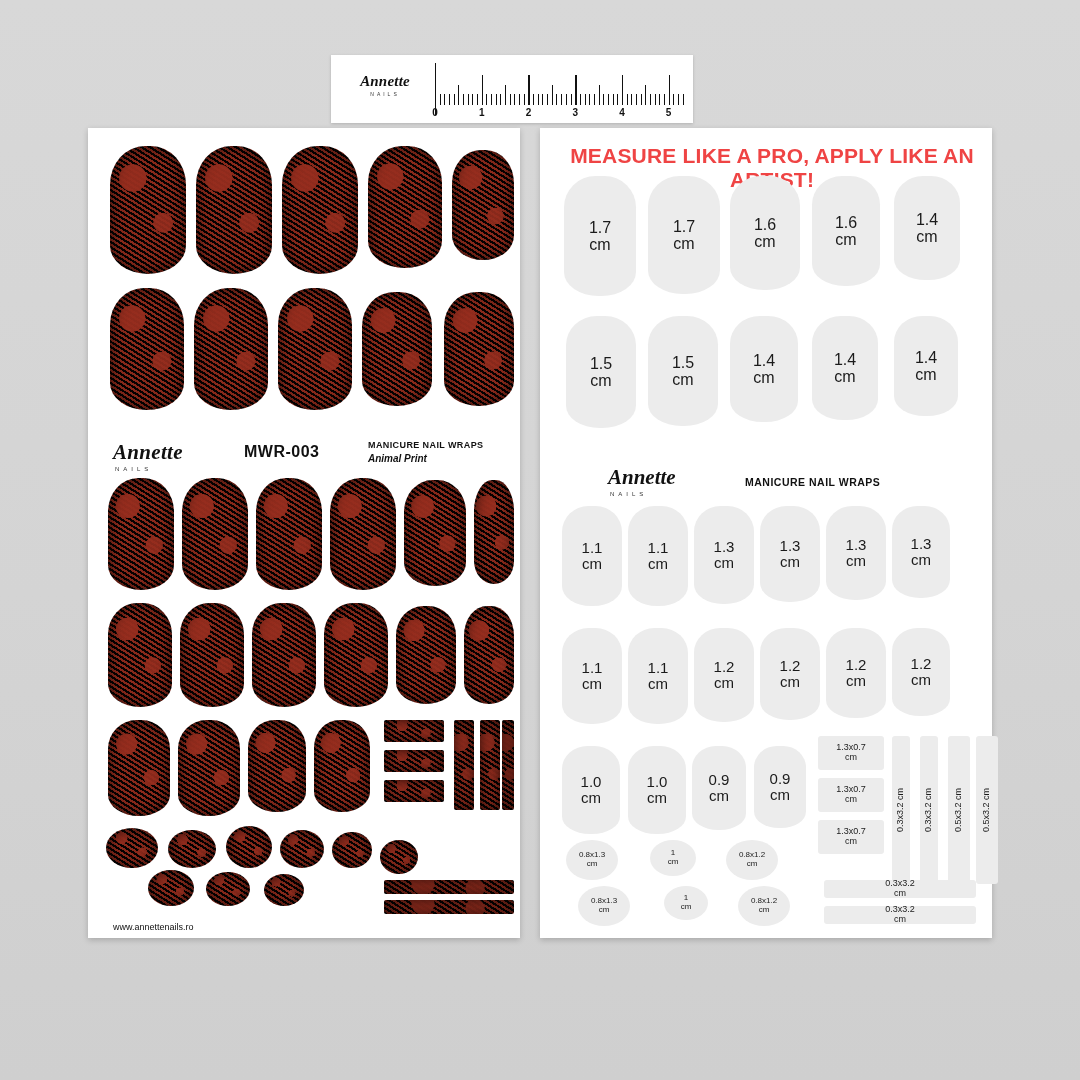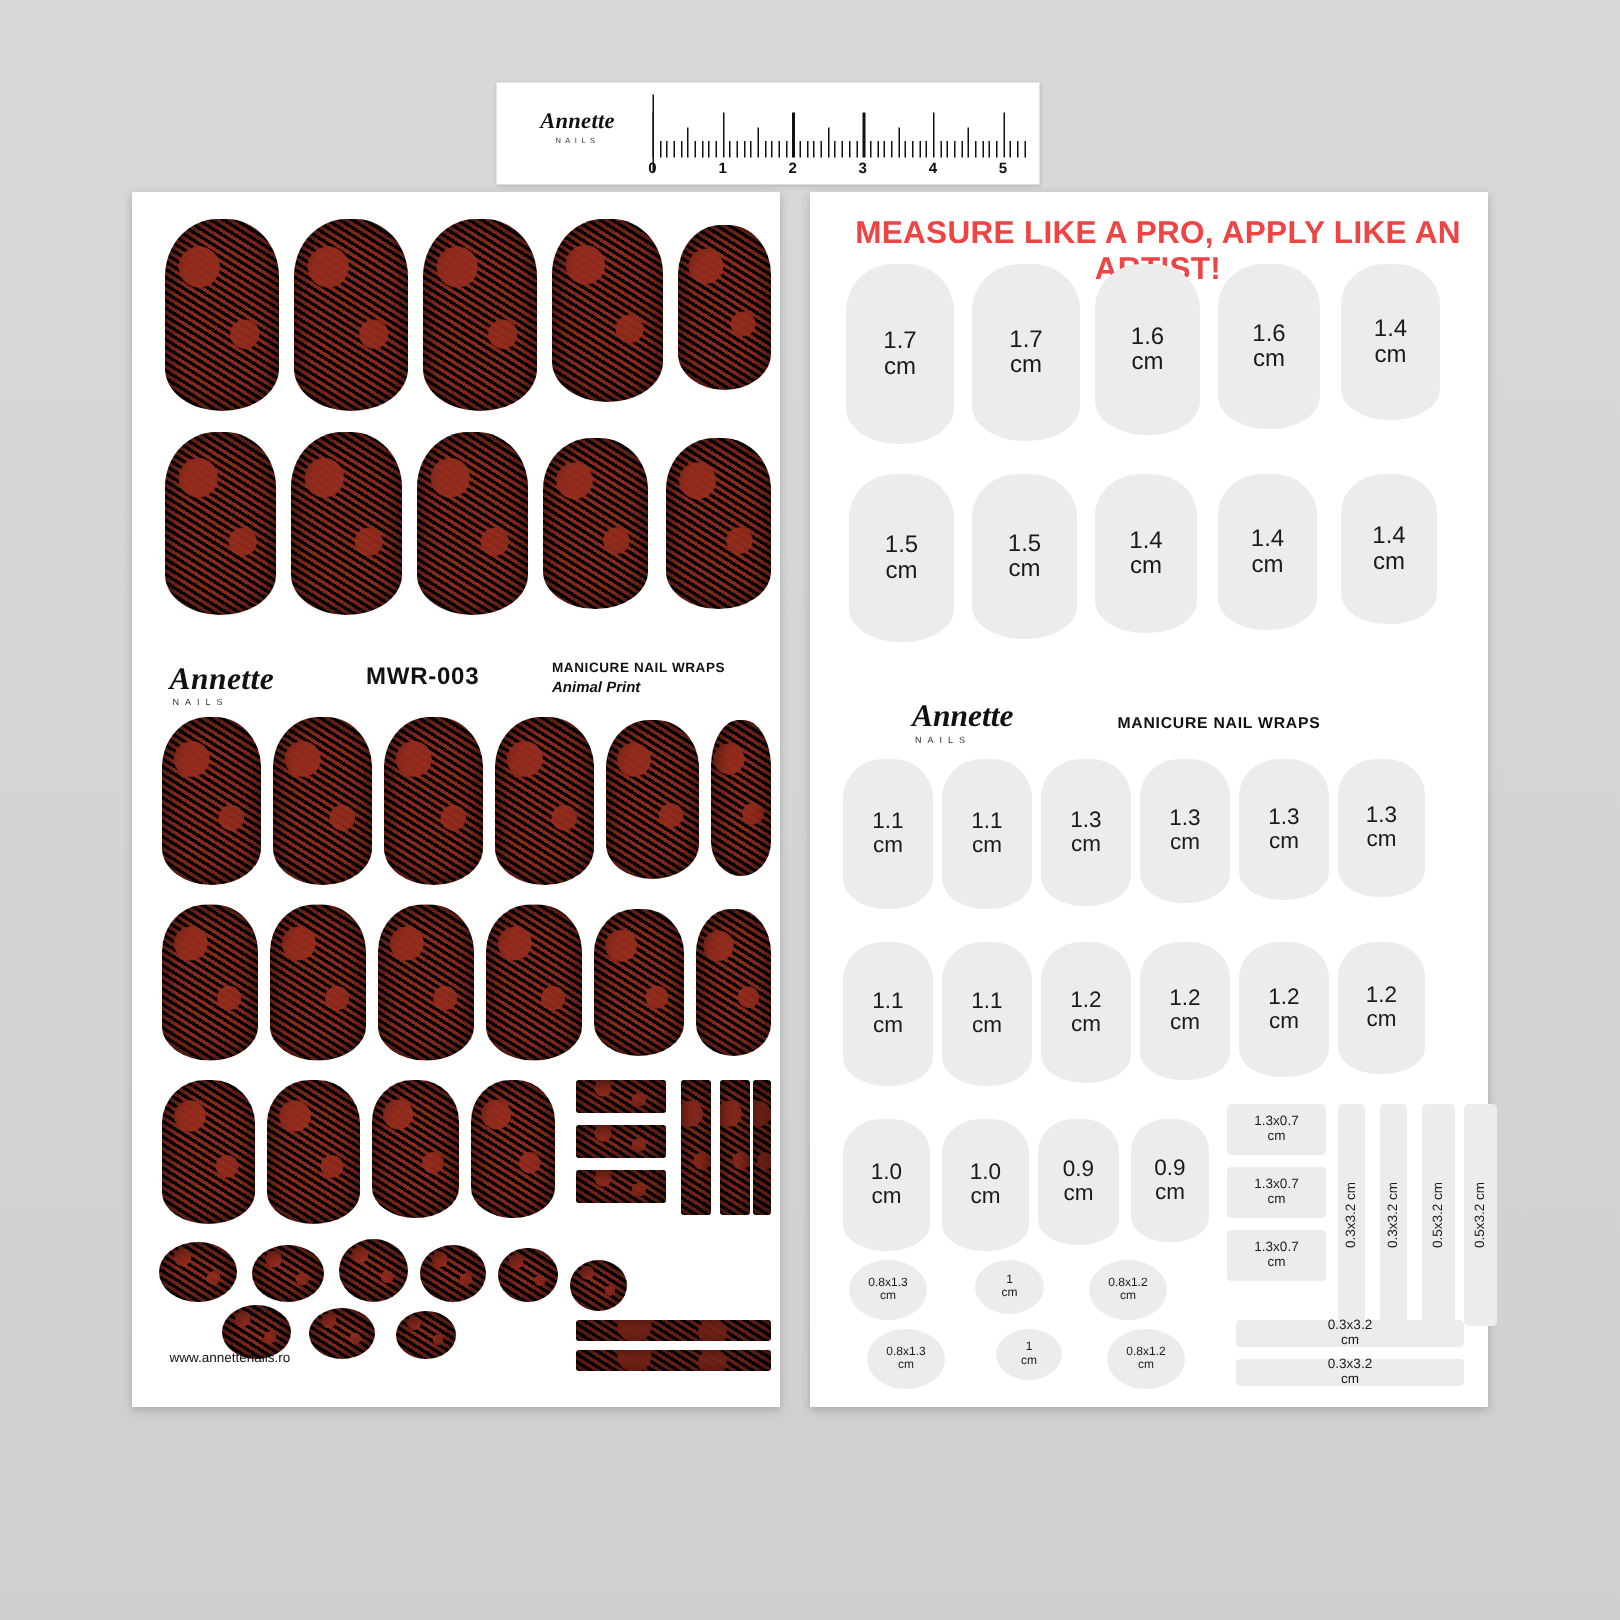--- a/index.html
+++ b/index.html
@@ -52,21 +52,21 @@
   }
   .nail.oval{border-radius:50%;}
   .nail.strip{border-radius:2px;}
 
   .left-brand{position:absolute;left:25px;top:312px;}
   .left-brand .b1{font-size:21px;font-weight:bold;font-style:italic;color:#111;font-family:"Liberation Serif",serif;letter-spacing:.3px;}
   .left-brand .b2{font-size:6px;letter-spacing:4px;color:#333;margin-top:1px;margin-left:2px;}
   .left-code{position:absolute;left:156px;top:315px;font-size:16px;font-weight:bold;color:#111;letter-spacing:.5px;}
   .left-mnw{position:absolute;left:280px;top:312px;font-size:9px;font-weight:bold;letter-spacing:.4px;color:#111;}
   .left-sub{position:absolute;left:280px;top:325px;font-size:10px;font-weight:bold;font-style:italic;color:#111;}
-  .left-url{position:absolute;left:25px;top:772px;font-size:9px;color:#111;}
+  .left-url{position:absolute;left:25px;top:794px;font-size:9px;color:#111;}
 
   
   .r-title{
     position:absolute;left:12px;right:0;top:16px;text-align:center;
     font-size:21px;font-weight:bold;color:#ef4444;letter-spacing:.2px;
   }
   .r-brand{position:absolute;left:68px;top:337px;}
   .r-brand .b1{font-size:21px;font-weight:bold;font-style:italic;color:#111;font-family:"Liberation Serif",serif;}
   .r-brand .b2{font-size:6px;letter-spacing:4px;color:#333;margin-top:1px;margin-left:2px;}
   .r-mnw{position:absolute;left:205px;top:348px;font-size:10.5px;font-weight:bold;letter-spacing:.5px;color:#111;}

